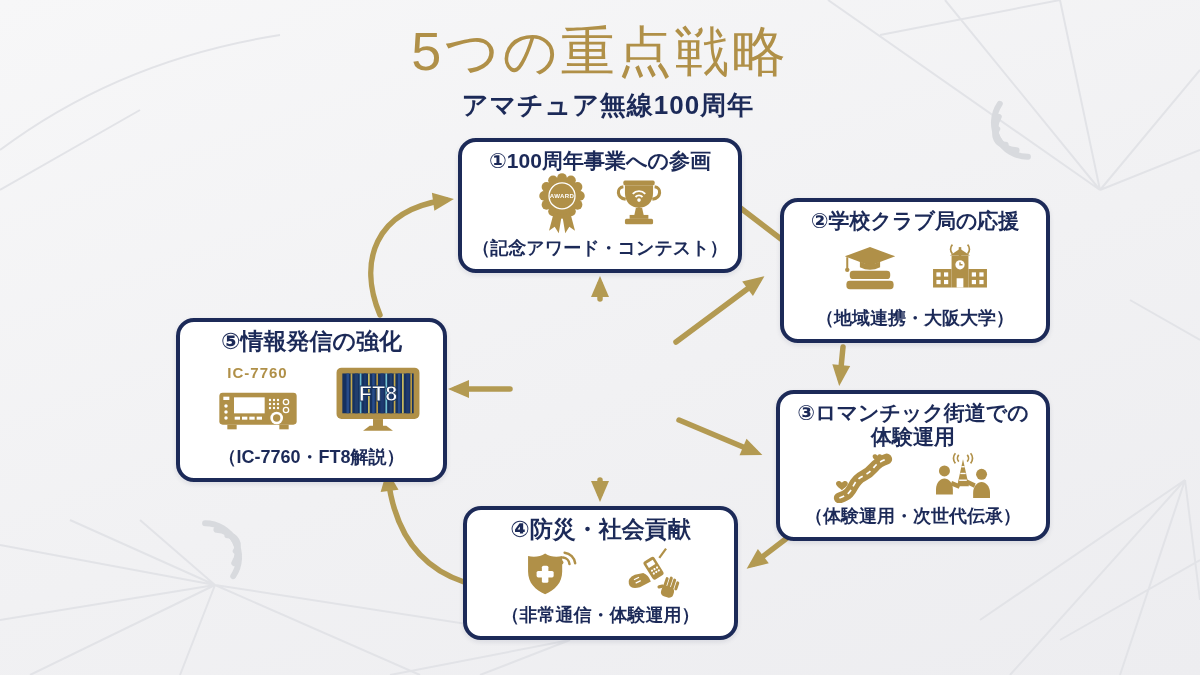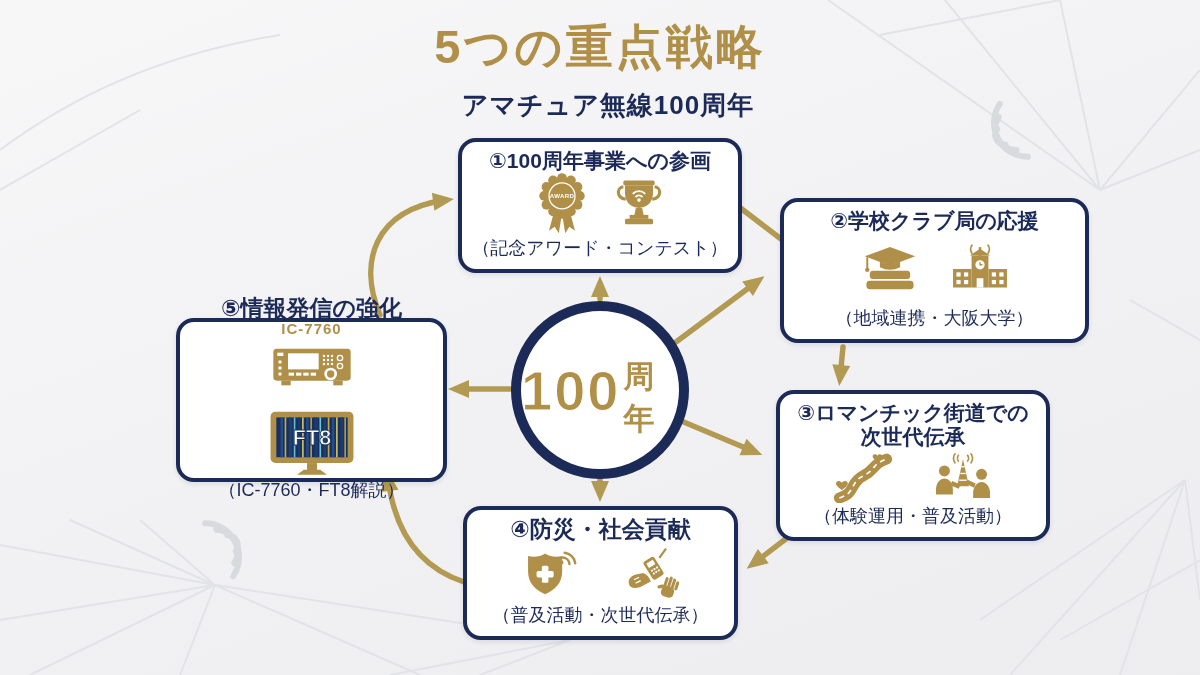--- a/index.html
+++ b/index.html
@@ -6,49 +6,49 @@
   *{box-sizing:border-box;}
   .stage{
     position:relative;width:1200px;height:675px;overflow:hidden;
     background:linear-gradient(160deg,#f7f7f8 0%,#f1f1f3 55%,#ededf0 100%);
     font-family:"Liberation Sans","DejaVu Sans",sans-serif;
   }
   svg{display:block;}
   .decor{position:absolute;left:0;top:0;}
   .page-title{
     position:absolute;left:0;top:16px;width:100%;text-align:center;
-    font-size:47px;font-weight:700;color:#b09048;letter-spacing:3px;margin:0;
+    font-size:54px;font-weight:400;color:#b09048;letter-spacing:3px;margin:0;
   }
   .page-subtitle{
     position:absolute;left:0;top:80px;width:100%;text-align:center;
     font-size:26px;font-weight:800;color:#1c2a58;letter-spacing:1px;margin:8px;
   }
   .arrows{position:absolute;left:0;top:0;}
   .center-circle{
     position:absolute;left:511px;top:301px;width:178px;height:178px;
     background:#fff;border:10px solid #1c2a58;border-radius:50%;
     display:flex;align-items:center;justify-content:center;
   }
   .center-circle .num{
     font-size:56px;font-weight:800;color:#b09048;letter-spacing:2px;
     -webkit-text-stroke:1px #ffffff;
   }
   .center-circle .suffix{
     font-size:31px;font-weight:800;color:#b09048;margin-left:3px;margin-top:16px;
   }
   .box{
     position:absolute;background:#fff;border:4px solid #1c2a58;border-radius:18px;
-    display:flex;flex-direction:column;align-items:center;justify-content:center;
+    display:flex;flex-direction:column;align-items:center;justify-content:flex-start;
     padding:7px 8px 9px;box-shadow:0 2px 5px rgba(20,30,70,.10);
   }
   .box-title{color:#1c2a58;font-weight:800;font-size:21px;text-align:center;line-height:1.12;white-space:nowrap;}
-  .box-caption{color:#1c2a58;font-weight:400;font-size:18px;text-align:center;white-space:nowrap;}
+  .box-caption{color:#1c2a58;font-weight:700;font-size:18px;text-align:center;white-space:nowrap;}
   .icon-row{display:flex;align-items:center;justify-content:center;gap:26px;flex:1;}
   .box1{left:458px;top:138px;width:284px;height:135px;}
-  .box2{left:780px;top:198px;width:309px;height:145px;}
+  .box2{left:780px;top:198px;width:270px;height:145px;}
   .box3{left:776px;top:390px;width:274px;height:151px;}
   .box4{left:463px;top:506px;width:275px;height:134px;border-radius:18px;}
   .box5{left:176px;top:318px;width:271px;height:164px;}
   .radio-col{display:flex;flex-direction:column;align-items:center;}
   .radio-label{color:#b09048;font-weight:800;font-size:15px;line-height:1;margin-bottom:2px;letter-spacing:1px;}
 </style>
 </head>
 <body>
 
 <div class="stage">
@@ -92,24 +92,20 @@
       <path d="M600,480 L600,494" marker-end="url(#ah)"></path>
       <path d="M510,389 L456,389" marker-end="url(#ah)"></path>
       <path d="M380,315 C358,262 374,210 446,200" marker-end="url(#ah)"></path>
       <path d="M730,200 L798,252"></path>
       <path d="M843,347 L840,378" marker-end="url(#ah)"></path>
       <path d="M787,538 L753,564" marker-end="url(#ah)"></path>
       <path d="M464,582 Q398,560 388,478" marker-end="url(#ah)"></path>
     </g>
   </svg>
 
-  <div class="center-circle">
-    <span class="num">100</span>
-    <span class="suffix">周年</span>
-  </div>
 
   <div class="box box1">
     <div class="box-title">①100周年事業への参画</div>
     <div class="icon-row">
       <svg width="52" height="62" viewBox="0 0 64 76">
         <g fill="#b09048">
           <circle cx="54" cy="28" r="6"></circle>
             <circle cx="51.1" cy="39" r="6"></circle>
             <circle cx="43" cy="47.1" r="6"></circle>
           <circle cx="32" cy="50" r="6"></circle>
@@ -185,21 +181,21 @@
           <rect x="34" y="43" width="8" height="11"></rect>
         </g>
       </svg>
     </div>
     <div class="box-caption">（地域連携・大阪大学）</div>
   </div>
 
   <div class="box box3">
     <div>
       <div class="box-title">③ロマンチック街道での</div>
-      <div class="box-title">次世代伝承</div>
+      <div class="box-title">体験運用</div>
     </div>
     <div class="icon-row" style="gap:34px;">
       <svg width="66" height="54" viewBox="0 0 76 64">
         <path d="M10,58 C30,52 22,40 38,32 C54,24 48,18 66,12" fill="none" stroke="#b09048" stroke-width="13" stroke-linecap="round"></path>
         <path d="M10,58 C30,52 22,40 38,32 C54,24 48,18 66,12" fill="none" stroke="#fff" stroke-width="2" stroke-dasharray="6,5"></path>
         <g fill="#b09048">
           <path d="M13,40 c-2,-3 -7,-3 -7,1 c0,3 4,5 7,8 c3,-3 7,-5 7,-8 c0,-4 -5,-4 -7,-1 z"></path>
           <path d="M55,8 c-1.6,-2.4 -5.6,-2.4 -5.6,0.8 c0,2.4 3.2,4 5.6,6.4 c2.4,-2.4 5.6,-4 5.6,-6.4 c0,-3.2 -4,-3.2 -5.6,-0.8 z"></path>
         </g>
       </svg>
@@ -219,21 +215,21 @@
           <line x1="36" y1="21" x2="40" y2="21"></line>
         </g>
         <g fill="none" stroke="#b09048" stroke-width="2">
           <path d="M30,17 a9,9 0 0 1 0,-12" transform="translate(-1,0)"></path>
           <path d="M33,15 a6,6 0 0 1 0,-8"></path>
           <path d="M46,17 a9,9 0 0 0 0,-12" transform="translate(1,0)"></path>
           <path d="M43,15 a6,6 0 0 0 0,-8"></path>
         </g>
       </svg>
     </div>
-    <div class="box-caption">（体験運用・普及活動）</div>
+    <div class="box-caption">（体験運用・次世代伝承）</div>
   </div>
 
   <div class="box box4">
     <div class="box-title" style="font-size:23px;">④防災・社会貢献</div>
     <div class="icon-row" style="gap:36px;">
       <svg width="62" height="52" viewBox="0 0 72 64">
         <path d="M30,8 C36,12 44,13 51,11 L51,30 C51,44 42,53 30,58 C18,53 9,44 9,30 L9,11 C16,13 24,12 30,8 Z" fill="#b09048"></path>
         <g fill="#fff">
           <rect x="26" y="23" width="8" height="21" rx="2"></rect>
           <rect x="19.5" y="29.5" width="21" height="8" rx="2"></rect>
@@ -264,26 +260,26 @@
         <g fill="#b09048" transform="rotate(18 60 52)">
           <rect x="52" y="48" width="15" height="13" rx="5"></rect>
           <rect x="52.5" y="38" width="3.6" height="12" rx="1.8"></rect>
           <rect x="57" y="36" width="3.6" height="14" rx="1.8"></rect>
           <rect x="61.5" y="37" width="3.6" height="13" rx="1.8"></rect>
           <rect x="66" y="39" width="3.6" height="11" rx="1.8"></rect>
           <rect x="46" y="49" width="8" height="4" rx="2" transform="rotate(-30 50 51)"></rect>
         </g>
       </svg>
     </div>
-    <div class="box-caption">（普及活動・次世代伝承）</div>
+    <div class="box-caption">（非常通信・体験運用）</div>
   </div>
 
   <div class="box box5">
     <div class="box-title" style="font-size:23px;">⑤情報発信の強化</div>
-    <div class="icon-row" style="gap:20px;flex-direction:column;">
+    <div class="icon-row" style="gap:20px;">
       <div class="radio-col">
         <span class="radio-label">IC-7760</span>
         <svg width="112" height="52" viewBox="0 0 120 78">
           <rect x="2" y="16" width="116" height="48" rx="5" fill="#b09048"></rect>
           <rect x="14" y="64" width="14" height="7" fill="#b09048"></rect>
           <rect x="92" y="64" width="14" height="7" fill="#b09048"></rect>
           <rect x="8" y="22" width="9" height="5" fill="#fff"></rect>
           <g fill="#fff">
             <circle cx="12" cy="36" r="2.6"></circle>
               <circle cx="12" cy="45" r="2.6"></circle>

